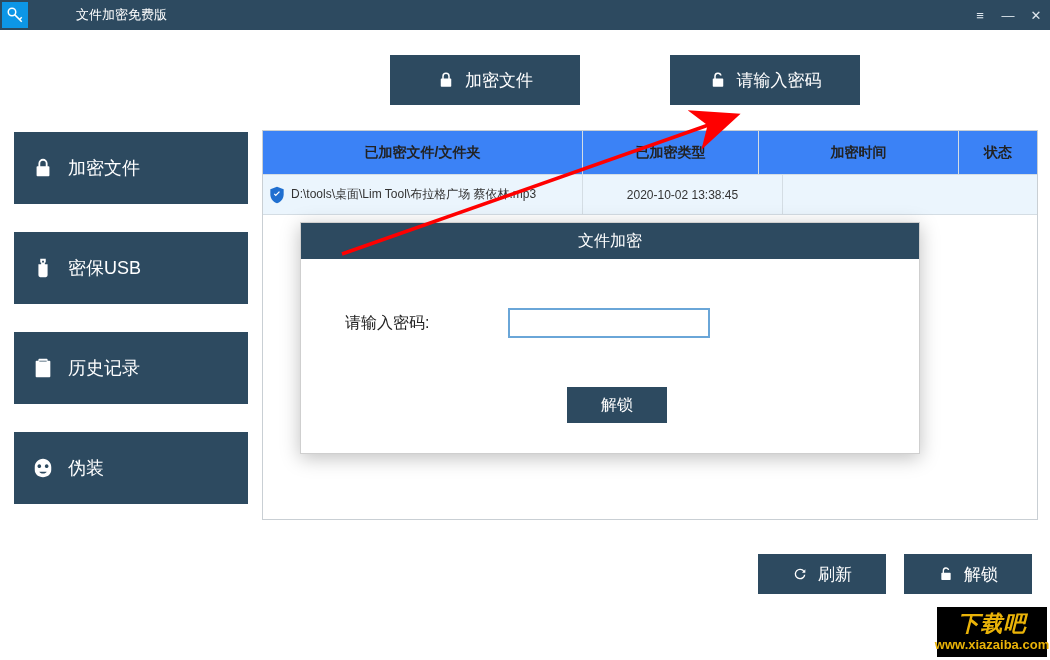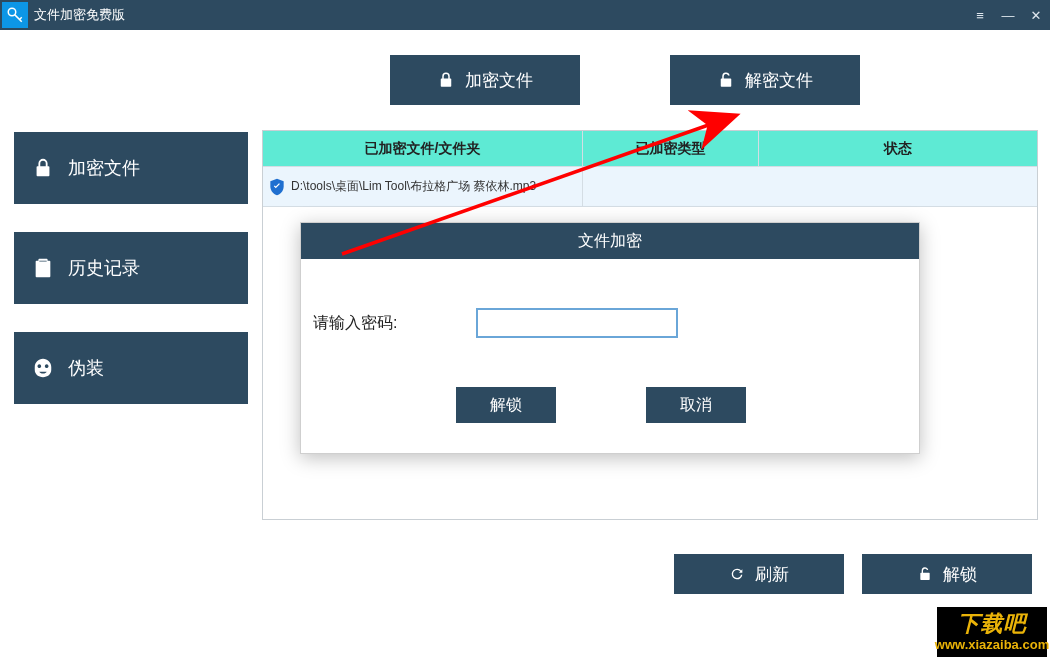--- a/index.html
+++ b/index.html
@@ -13,20 +13,21 @@
   }
 
   
   .titlebar {
     height: 30px;
     background: #2d4a60;
     display: flex;
     align-items: center;
     color: #fff;
     font-size: 13px;
+    gap: 42px;
   }
   .titlebar .app-icon {
     width: 26px;
     height: 26px;
     margin: 2px 6px 2px 2px;
     background: #0d96e6;
     display: flex;
     align-items: center;
     justify-content: center;
   }
@@ -101,22 +102,22 @@
     margin-left: 14px;
     border: 1px solid #c9cfd4;
     background: #fff;
     min-height: 390px;
     position: relative;
   }
 
   
   .thead {
     display: flex;
-    background: #5eead4;
-    height: 36px;
+    background: #3b82f6;
+    height: 44px;
     border-bottom: 1px solid #d4dde4;
     justify-content: space-between;
   }
   .thead .th {
     display: flex;
     align-items: center;
     justify-content: center;
     font-size: 14px;
     font-weight: bold;
     color: #222;
@@ -160,21 +161,21 @@
     right: 18px;
     top: 554px;
     display: flex;
     gap: 18px;
   }
   .sec-btn {
     background: #2d4a60;
     color: #fff;
     border: none;
     height: 40px;
-    width: 170px;
+    width: 128px;
     font-size: 17px;
     display: flex;
     align-items: center;
     justify-content: center;
     gap: 10px;
     cursor: pointer;
   }
   .sec-btn svg { width: 16px; height: 16px; fill: #fff; }
 
   
@@ -190,21 +191,21 @@
   .dialog .dlg-title {
     height: 36px;
     background: #2d4a60;
     color: #fff;
     display: flex;
     align-items: center;
     justify-content: center;
     font-size: 16px;
   }
   .dialog .dlg-body {
-    padding: 50px 30px 30px 12px;
+    padding: 50px 30px 30px 44px;
   }
   .dlg-row {
     display: flex;
     align-items: center;
     gap: 80px;
     margin-bottom: 50px;
   }
   .dlg-label { font-size: 16px; color: #222; }
   .dlg-input {
     width: 200px;
@@ -282,62 +283,70 @@
   <button class="primary-btn">
     <svg viewBox="0 0 24 24">
       <path d="M7 10V7a5 5 0 0 1 10 0v3h1a1 1 0 0 1 1 1v9a1 1 0 0 1-1 1H6a1 1 0 0 1-1-1v-9a1 1 0 0 1 1-1h1zm2 0h6V7a3 3 0 1 0-6 0v3z"></path>
     </svg>
     <span>加密文件</span>
   </button>
   <button class="primary-btn">
     <svg viewBox="0 0 24 24">
       <path d="M7 10V7a5 5 0 0 1 9.9-1h-2.07A3 3 0 0 0 9 7v3h9a1 1 0 0 1 1 1v9a1 1 0 0 1-1 1H6a1 1 0 0 1-1-1v-9a1 1 0 0 1 1-1h1z"></path>
     </svg>
-    <span>解密文件</span>
+    <span>请输入密码</span>
   </button>
 </div>
 
 <div class="main">
 
   <div class="sidebar">
     <div class="side-item">
       <svg viewBox="0 0 24 24">
           <path d="M7 10V7a5 5 0 0 1 10 0v3h1a1 1 0 0 1 1 1v9a1 1 0 0 1-1 1H6a1 1 0 0 1-1-1v-9a1 1 0 0 1 1-1h1zm2 0h6V7a3 3 0 1 0-6 0v3z"></path>
         </svg>
       <span>加密文件</span>
     </div>
     <div class="side-item">
       <svg viewBox="0 0 24 24">
+          <path d="M9 2h6v4h-1v2h3v12a2 2 0 0 1-2 2H9a2 2 0 0 1-2-2V8h3V6H9V2zm2 2v2h2V4h-2z"></path>
+        </svg>
+      <span>密保USB</span>
+    </div>
+    <div class="side-item">
+      <svg viewBox="0 0 24 24">
           <path d="M8 2h8a1 1 0 0 1 1 1v1h2a1 1 0 0 1 1 1v16a1 1 0 0 1-1 1H5a1 1 0 0 1-1-1V5a1 1 0 0 1 1-1h2V3a1 1 0 0 1 1-1zm0 2v1h8V4H8zM7 9h10v1H7V9zm0 3h10v1H7v-1zm0 3h7v1H7v-1z"></path>
         </svg>
       <span>历史记录</span>
     </div>
     <div class="side-item">
       <svg viewBox="0 0 24 24">
           <path d="M12 2C7 2 3 6 3 11v3c0 5 4 8 9 8s9-3 9-8v-3c0-5-4-9-9-9zM8 12c-1 0-2-1-2-2s1-2 2-2 2 1 2 2-1 2-2 2zm8 0c-1 0-2-1-2-2s1-2 2-2 2 1 2 2-1 2-2 2zm-4 6c-2 0-3.5-1-4-2h8c-.5 1-2 2-4 2z"></path>
         </svg>
       <span>伪装</span>
     </div>
   </div>
 
   <div class="content">
     <div class="thead">
       <div class="th col-path">已加密文件/文件夹</div>
       <div class="th col-type">已加密类型</div>
+      <div class="th col-time">加密时间</div>
       <div class="th col-status">状态</div>
     </div>
     <div class="tbody">
       <div class="trow">
         <div class="td path col-path">
           <svg class="shield" viewBox="0 0 24 24">
             <path fill="#1f6fd0" d="M12 2l8 3v6c0 5-3.4 9.4-8 11-4.6-1.6-8-6-8-11V5l8-3z"></path>
             <path fill="#fff" d="M10.5 13.5l-2.3-2.3 1.1-1.1 1.2 1.2 3.9-3.9 1.1 1.1z"></path>
           </svg>
           <span style="word-break:break-all;">D:\tools\桌面\Lim Tool\布拉格广场  蔡依林.mp3</span>
         </div>
+        <div class="td col-time">2020-10-02 13:38:45</div>
       </div>
     </div>
   </div>
 </div>
 
 <div class="bottombar">
   <button class="sec-btn">
     <svg viewBox="0 0 24 24">
         <path d="M12 4a8 8 0 0 1 7.45 5h-2.2A6 6 0 1 0 18 13h2a8 8 0 1 1-8-9zm8 1v5h-5l5-5z"></path>
       </svg>
@@ -353,21 +362,20 @@
 
 <div class="dialog">
   <div class="dlg-title">文件加密</div>
   <div class="dlg-body">
     <div class="dlg-row">
       <span class="dlg-label">请输入密码:</span>
       <input class="dlg-input" type="password" value="" style="">
     </div>
     <div class="dlg-btns">
       <button class="dlg-btn">解锁</button>
-      <button class="dlg-btn">取消</button>
     </div>
   </div>
 </div>
 
 <svg class="arrow-overlay" viewBox="0 0 480 160">
   <defs>
     <marker id="ah" markerWidth="14" markerHeight="12" refX="12" refY="6" orient="auto">
       <path d="M0,0 L14,6 L0,12 L4,6 Z" fill="#ff0000"></path>
     </marker>
   </defs>

